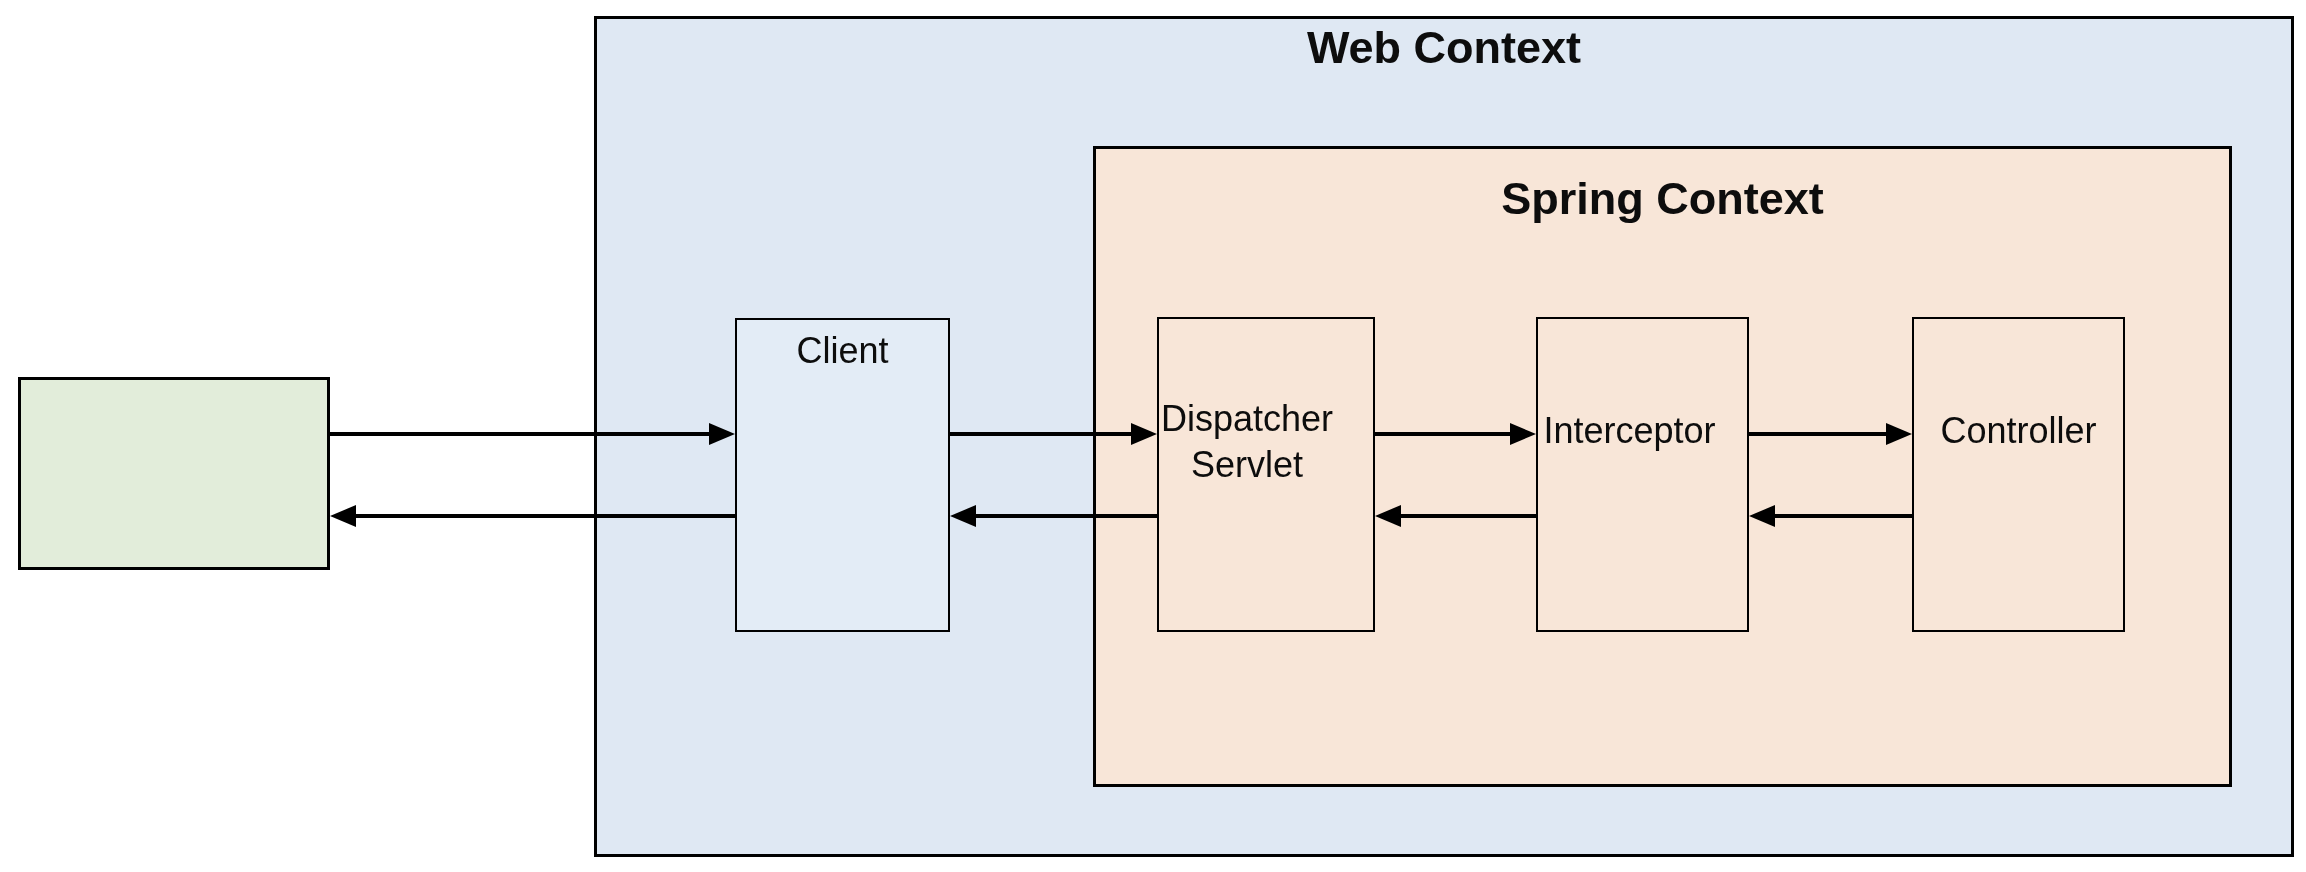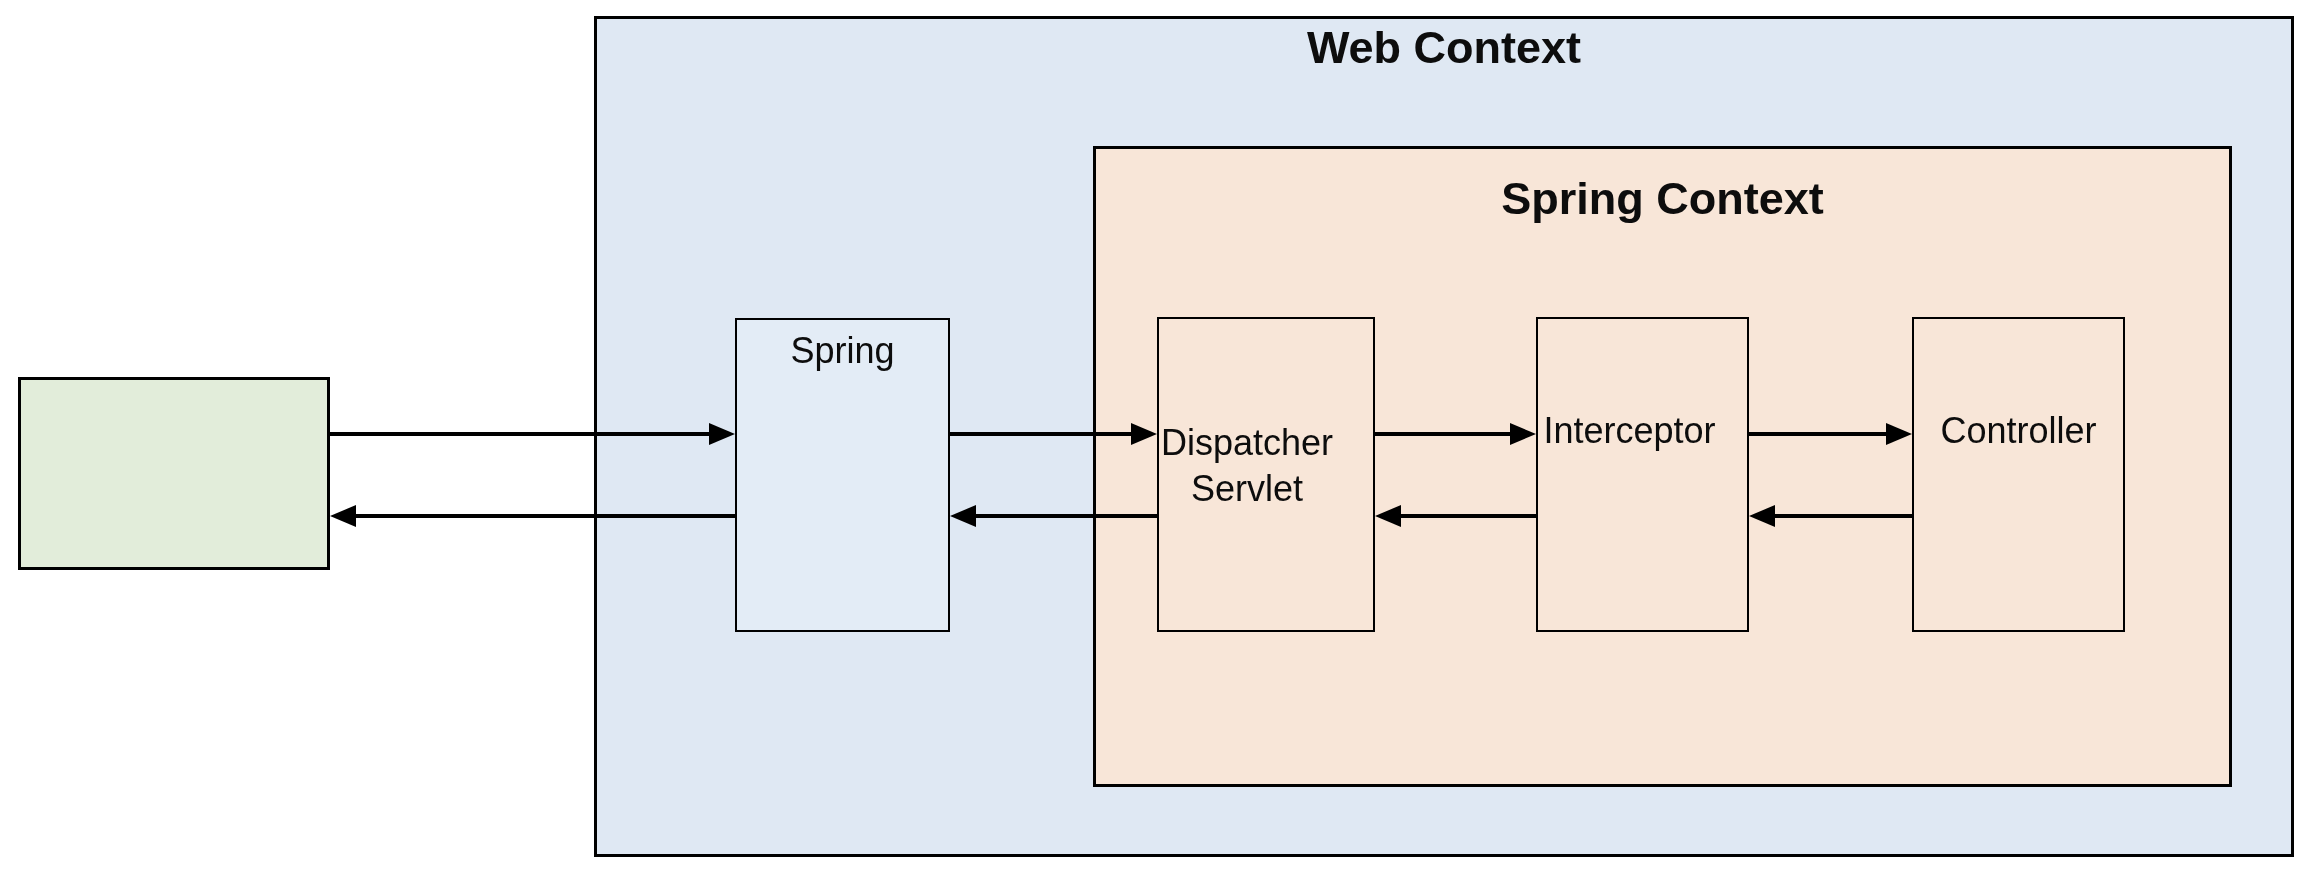--- a/index.html
+++ b/index.html
@@ -18,21 +18,21 @@
   #interceptor-box{left:1536px;top:317px;width:213px;height:315px;background:var(--node-fill,#F8E6D8);}
   #controller-box{left:1912px;top:317px;width:213px;height:315px;background:var(--node-fill,#F8E6D8);}
 
   .lbl{position:absolute;text-align:center;}
   .title{font-weight:bold;font-size:45px;line-height:52px;}
   #web-title{left:594px;top:22px;width:1700px;}
   #spring-title{left:1093px;top:160px;width:1139px;margin-top:13px;}
   #client-label{left:18px;top:388px;width:312px;font-weight:bold;font-size:45px;line-height:52px;}
   .node-label{font-size:36px;line-height:46px;white-space:pre-line;}
   #filter-label{left:735px;top:328px;width:215px;}
-  #dispatcher-label{left:1157px;top:420px;width:180px;}
+  #dispatcher-label{left:1157px;top:396px;width:180px;}
   #interceptor-label{left:1536px;top:408px;width:187px;}
   #controller-label{left:1912px;top:408px;width:213px;}
 
   .arrow{position:absolute;height:24px;}
   .arrow .shaft{position:absolute;top:10px;height:4px;background:var(--arrow-color,#000);}
   .arrow.right .shaft{left:0;right:14px;}
   .arrow.left  .shaft{left:14px;right:0;}
   .arrow .head{position:absolute;top:1px;width:0;height:0;
                border-top:11px solid transparent;border-bottom:11px solid transparent;}
   .arrow.right .head{right:0;border-left:26px solid var(--arrow-color,#000);}
@@ -56,21 +56,21 @@
   <div class="box outer" id="spring-box"></div>
   <div class="box" id="client-box"></div>
 
   <div class="box inner" id="filter-box"></div>
   <div class="box inner" id="dispatcher-box"></div>
   <div class="box inner" id="interceptor-box"></div>
   <div class="box inner" id="controller-box"></div>
 
   <div class="lbl title" id="web-title">Web Context</div>
   <div class="lbl title" id="spring-title">Spring Context</div>
-  <div class="lbl node-label" id="filter-label">Spring</div>
+  <div class="lbl node-label" id="filter-label">Client</div>
   <div class="lbl node-label" id="dispatcher-label">Dispatcher
 Servlet</div>
   <div class="lbl node-label" id="interceptor-label">Interceptor</div>
   <div class="lbl node-label" id="controller-label">Controller</div>
 
   <div class="arrow right" id="arrow-req-1">
     <span class="shaft"></span>
     <span class="head"></span>
   </div>
   <div class="arrow right" id="arrow-req-2">

